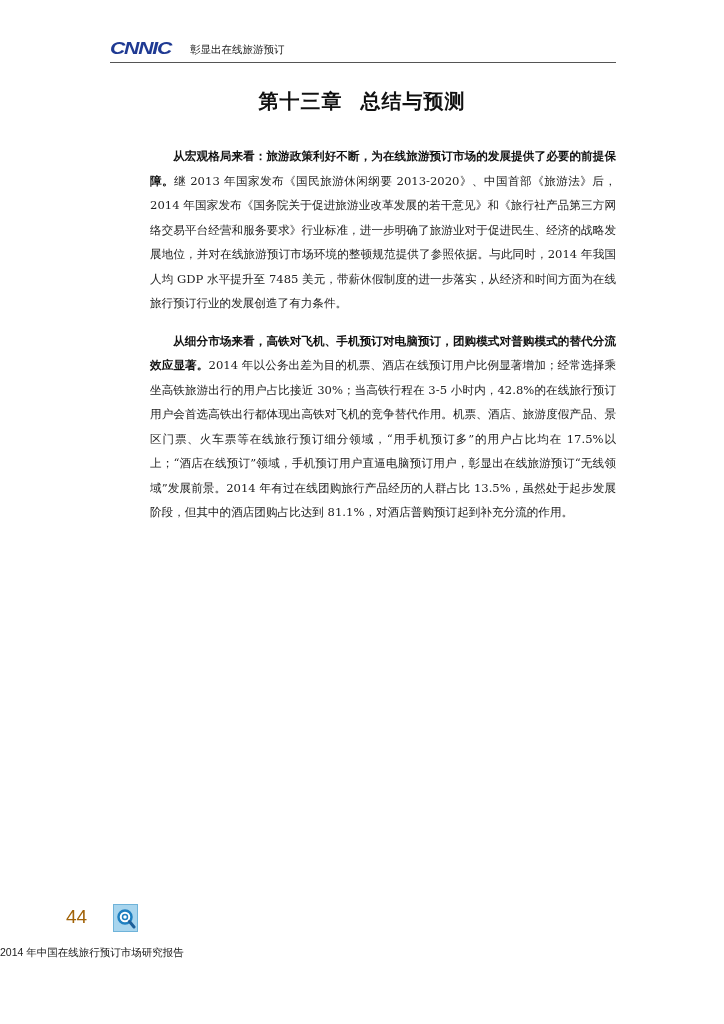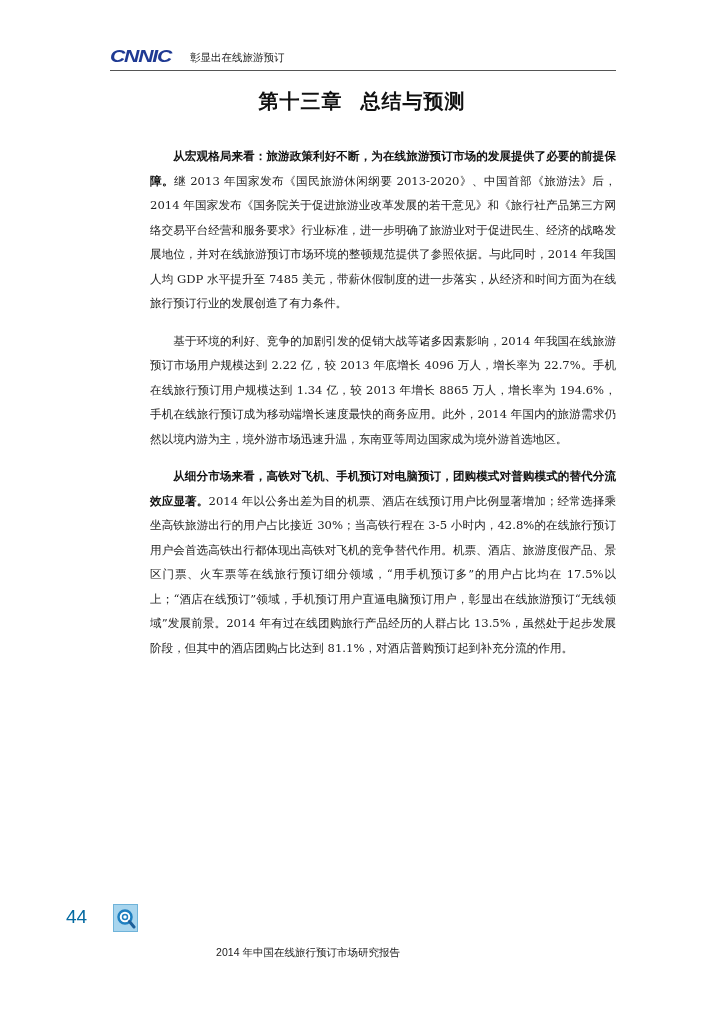--- a/index.html
+++ b/index.html
@@ -5,21 +5,21 @@
     html, body { margin: 0; padding: 0; }
     body {
       width: 724px; height: 1024px;
       background: #ffffff;
       position: relative;
       overflow: hidden;
       font-family: "DejaVu Serif", "Liberation Serif", serif;
       color: #1a1a1a;
     }
     .header {
-      position: absolute; left: 110px; top: 44px; width: 506px; height: 26px;
+      position: absolute; left: 110px; top: 36px; width: 506px; height: 26px;
       border-bottom: 1.5px solid #555;
     }
     .logo {
       position: absolute; left: 0; top: 3px;
       font-family: "Liberation Sans", sans-serif;
       font-weight: bold; font-size: 17px; letter-spacing: -1px;
       color: #1f3a93; font-style: italic;
       transform: scaleX(1.25); transform-origin: left;
     }
     .org {
@@ -38,31 +38,30 @@
     .content {
       position: absolute; left: 142px; top: 144px; width: 474px;
       font-size: 11.6px; line-height: 24.5px; color: #222;
       text-align: justify;
     }
     .para { margin: 0 0 13px 8px; text-indent: 2em; }
     .para b { font-family: "DejaVu Sans", sans-serif; font-weight: bold; color: #111; }
     .page-num {
       position: absolute; left: 66px; top: 906px;
       font-family: "Liberation Sans", sans-serif;
-      font-size: 19px; color: #0369a1;
+      font-size: 19px; color: #a16207;
     }
     .page-icon {
       position: absolute; left: 113px; top: 904px; width: 25px; height: 28px;
       background: #a8d5ee; border: 1px solid #6fb3d9;
       box-sizing: border-box;
     }
     .page-icon svg { position: absolute; left: 2px; top: 3px; }
     .footer {
       position: absolute; left: 0; width: 616px; top: 946px;
-      text-align: center;
       font-family: "Liberation Sans", sans-serif;
       font-size: 10.5px; color: #222;
     }
   </style>
 </head>
 <body>
 
 <div class="header">
   <span class="logo">CNNIC</span>
   <span class="org">彰显出在线旅游预订</span>
@@ -70,23 +69,20 @@
 
 <div class="title">
   <span>第十三章</span><span class="sp"></span><span>总结与预测</span>
 </div>
 
 <div class="content">
   <p class="para">
     <b>从宏观格局来看：旅游政策利好不断，为在线旅游预订市场的发展提供了必要的前提保障。</b><span>继 2013 年国家发布《国民旅游休闲纲要 2013-2020》、中国首部《旅游法》后，2014 年国家发布《国务院关于促进旅游业改革发展的若干意见》和《旅行社产品第三方网络交易平台经营和服务要求》行业标准，进一步明确了旅游业对于促进民生、经济的战略发展地位，并对在线旅游预订市场环境的整顿规范提供了参照依据。与此同时，2014 年我国人均 GDP 水平提升至 7485 美元，带薪休假制度的进一步落实，从经济和时间方面为在线旅行预订行业的发展创造了有力条件。</span>
   </p>
   <p class="para">
-    <span>基于环境的利好、竞争的加剧引发的促销大战等诸多因素影响，2014 年我国在线旅游预订市场用户规模达到 2.22 亿，较 2013 年底增长 4096 万人，增长率为 22.7%。手机在线旅行预订用户规模达到 1.34 亿，较 2013 年增长 8865 万人，增长率为 194.6%，手机在线旅行预订成为移动端增长速度最快的商务应用。此外，2014 年国内的旅游需求仍然以境内游为主，境外游市场迅速升温，东南亚等周边国家成为境外游首选地区。</span>
-  </p>
-  <p class="para">
     <b>从细分市场来看，高铁对飞机、手机预订对电脑预订，团购模式对普购模式的替代分流效应显著。</b><span>2014 年以公务出差为目的机票、酒店在线预订用户比例显著增加；经常选择乘坐高铁旅游出行的用户占比接近 30%；当高铁行程在 3-5 小时内，42.8%的在线旅行预订用户会首选高铁出行都体现出高铁对飞机的竞争替代作用。机票、酒店、旅游度假产品、景区门票、火车票等在线旅行预订细分领域，“用手机预订多”的用户占比均在 17.5%以上；“酒店在线预订”领域，手机预订用户直逼电脑预订用户，彰显出在线旅游预订“无线领域”发展前景。2014 年有过在线团购旅行产品经历的人群占比 13.5%，虽然处于起步发展阶段，但其中的酒店团购占比达到 81.1%，对酒店普购预订起到补充分流的作用。</span>
   </p>
 </div>
 
 <div class="page-num">44</div>
 <div class="page-icon">
   <svg width="20" height="22" viewBox="0 0 20 22">
     <circle cx="9" cy="9" r="6.5" fill="#ffffff" stroke="#1e7fc0" stroke-width="2.5"></circle>
     <circle cx="9" cy="9" r="2.5" fill="none" stroke="#1e7fc0" stroke-width="1.5"></circle>
     <line x1="13.5" y1="13.5" x2="18" y2="19" stroke="#1e5f9a" stroke-width="3" stroke-linecap="round"></line>

